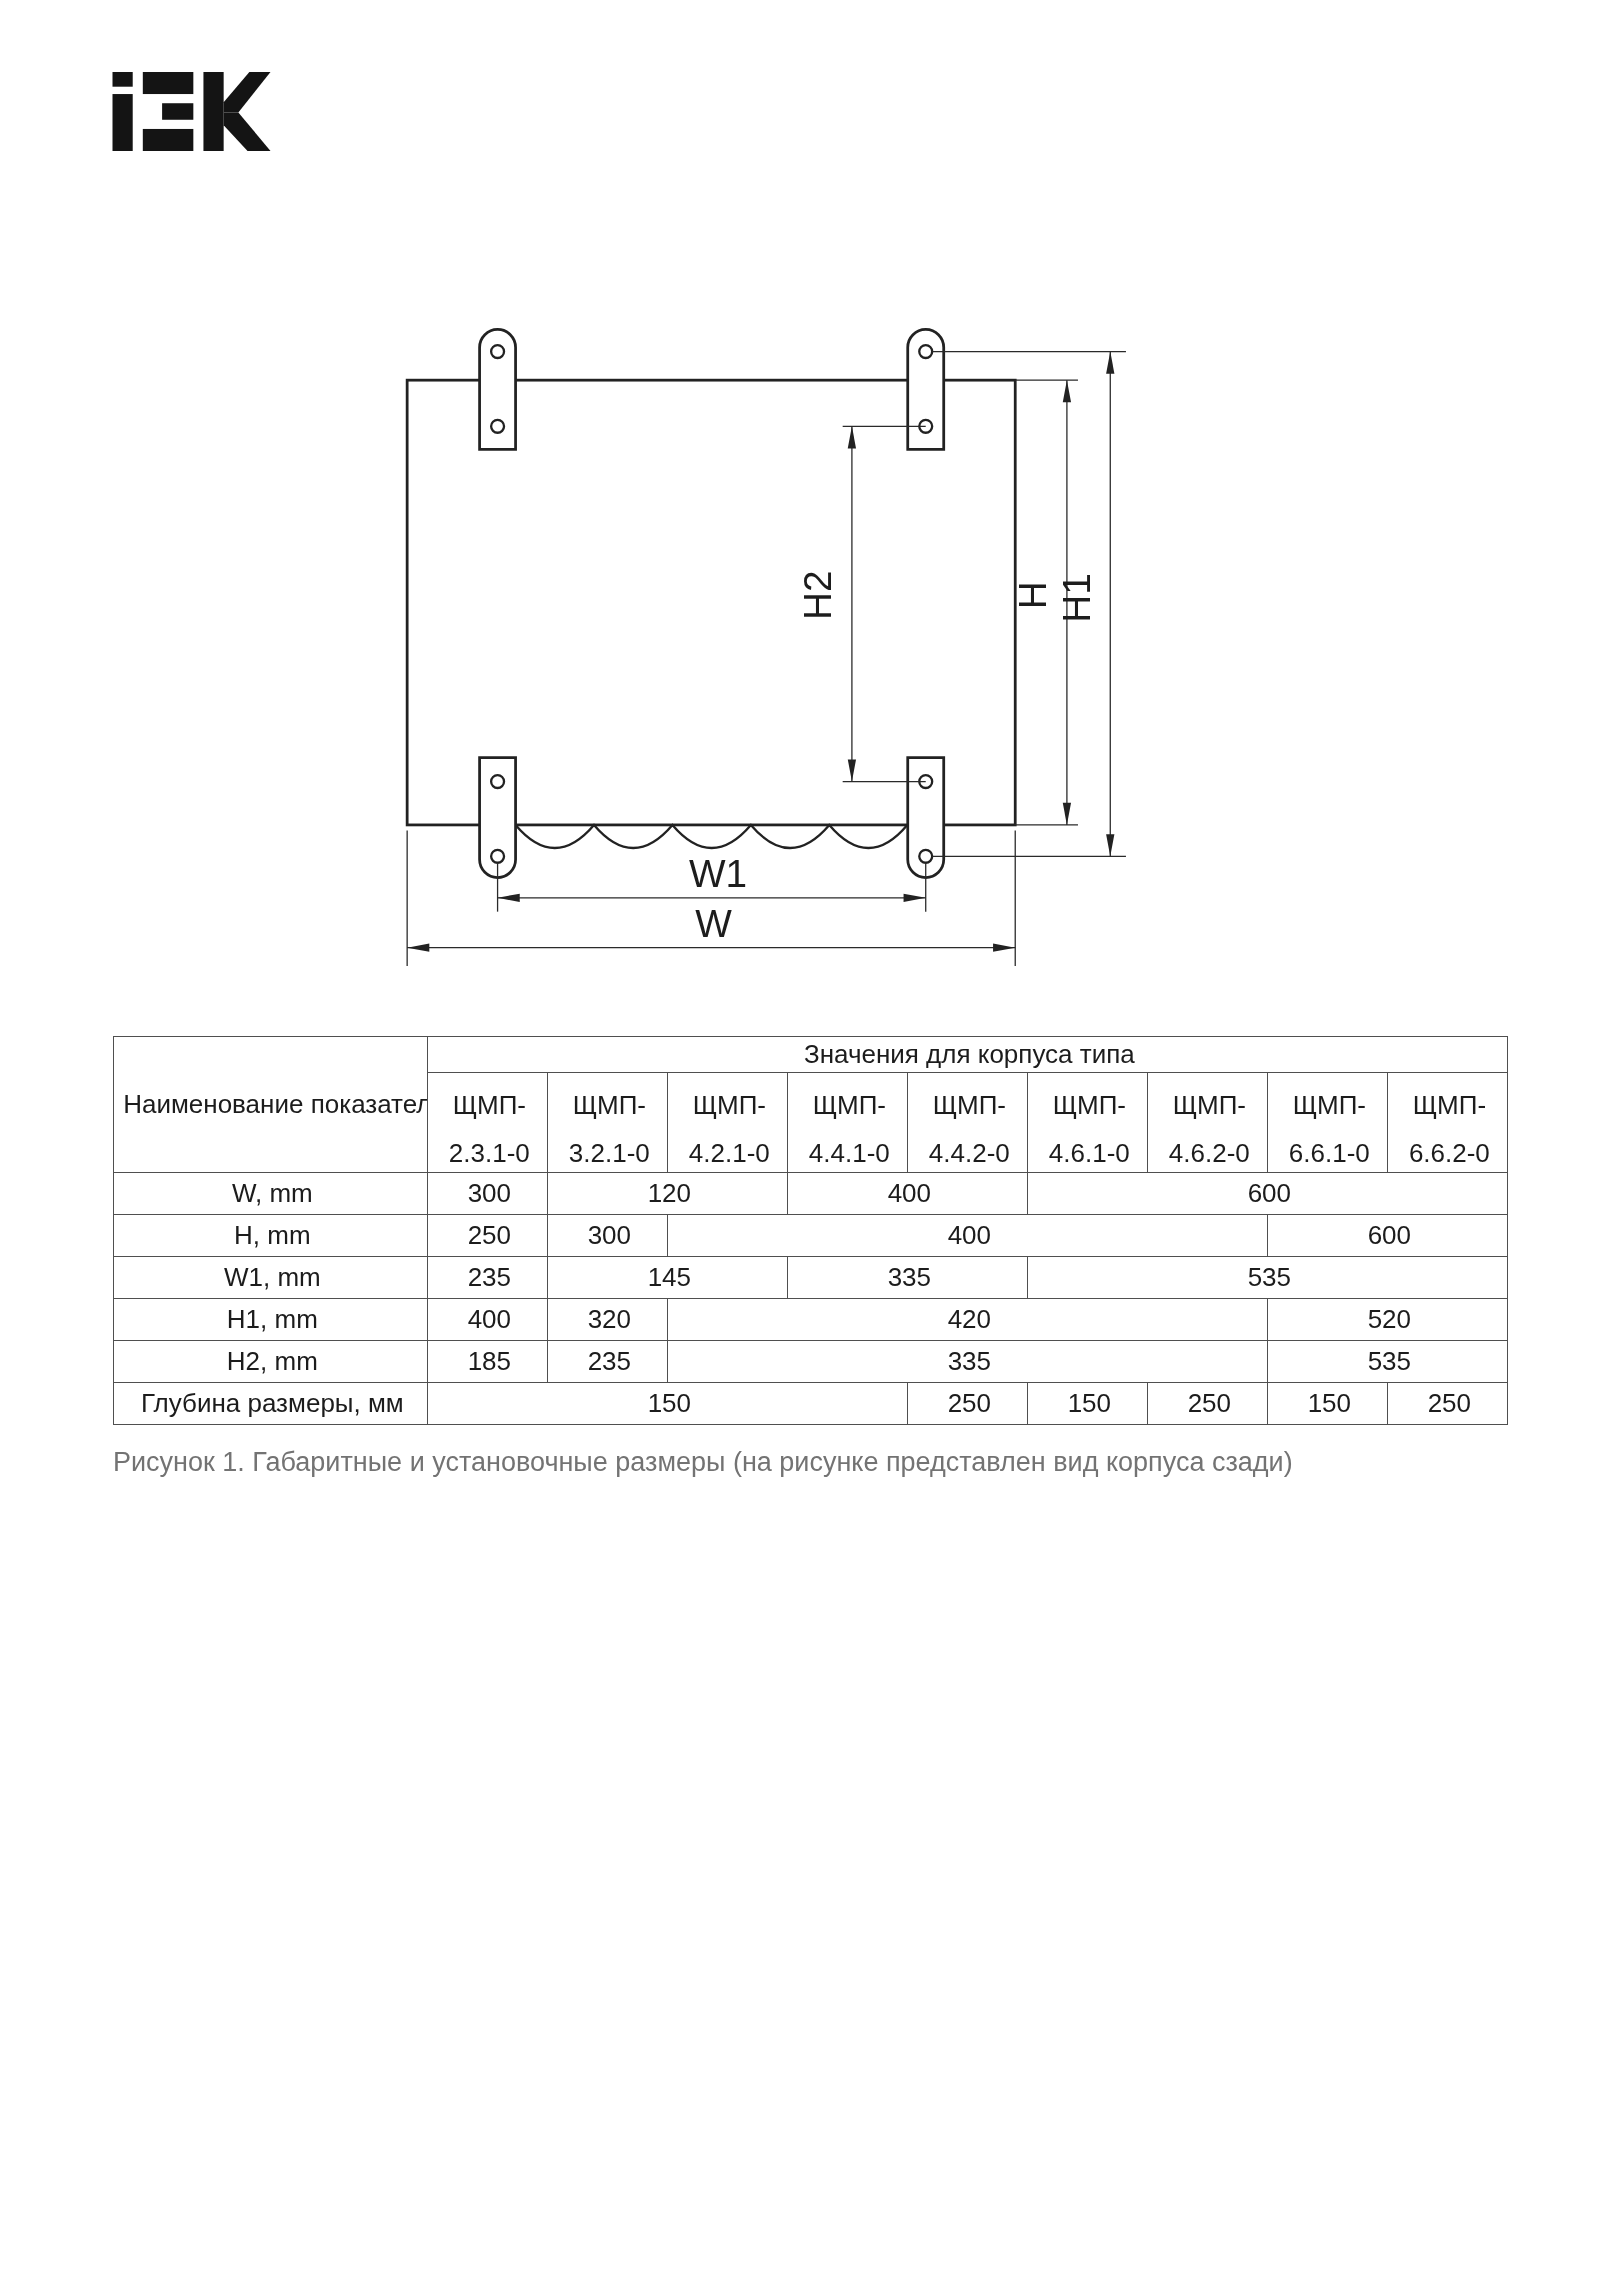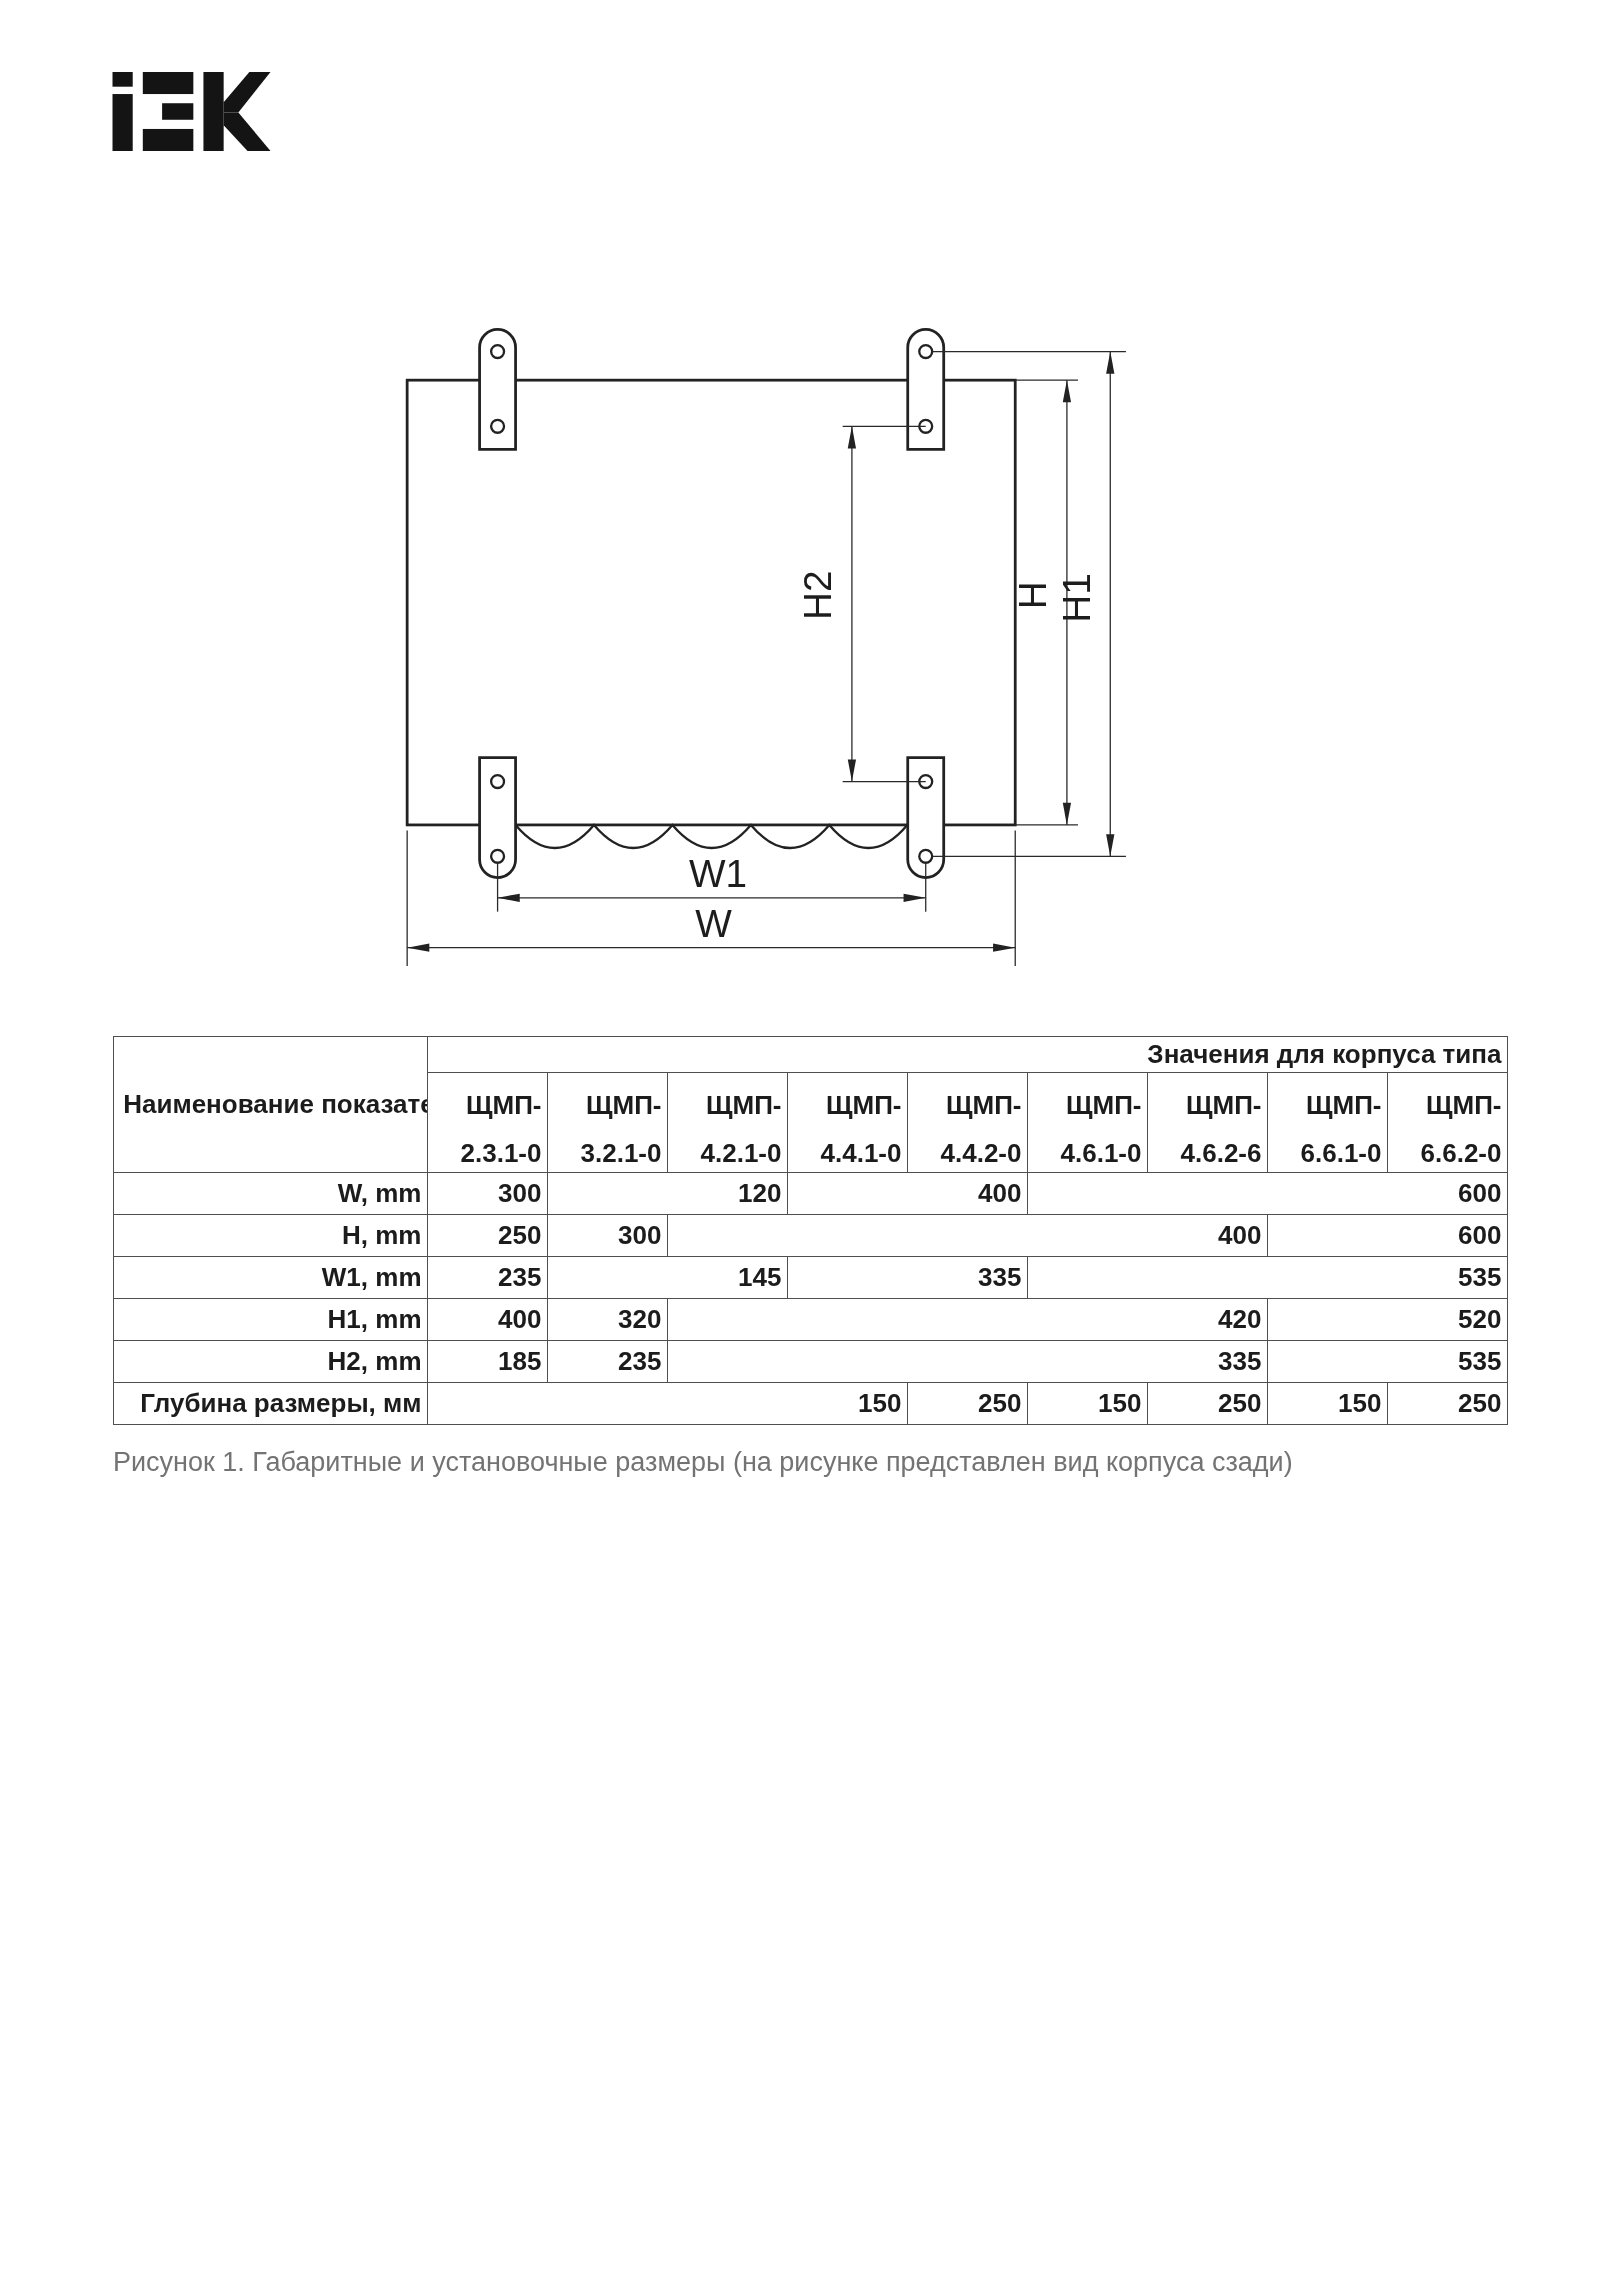--- a/index.html
+++ b/index.html
@@ -8,22 +8,22 @@
   .page { position:relative; width:1618px; height:2287px; background:#ffffff; overflow:hidden; }
 
   .logo-svg { position:absolute; left:112px; top:72px; width:159px; height:79px; }
 
   .diagram-svg { position:absolute; left:0; top:0; width:1618px; height:1015px; }
   .diagram-svg text { font-family:"Liberation Sans", sans-serif; fill:#1d1d1d; }
 
   table.dims { position:absolute; left:113px; top:1036px; width:1394px;
                border-collapse:collapse; table-layout:fixed;
                font-size:26px; color:#1c1c1c; }
-  table.dims td, table.dims th { border:1.4px solid #4f4f4f; font-weight:bold;
-               text-align:right; padding:1.8px 5.5px 1.8px 9.2px; vertical-align:middle;
+  table.dims td, table.dims th { border:1.4px solid #4f4f4f; font-weight:normal;
+               text-align:center; padding:1.8px 5.5px 1.8px 9.2px; vertical-align:middle;
                overflow:hidden; white-space:nowrap; }
   table.dims { border-left:none; border-right:none; }
   tr.hdr1 { height:35px; }
   tr.hdr2 { height:73px; }
   tr.datarow { height:42px; }
   th.namecol { vertical-align:top; padding-top:5.5px; width:314px; }
   th.groupcol { vertical-align:middle; }
   th.typecol span { display:block; line-height:1.22;margin-top:16px; }
   td.rowlabel { }
 
@@ -149,21 +149,21 @@
         <th class="typecol">
             <span>ЩМП-</span>
             <span>4.4.2-0</span>
           </th>
         <th class="typecol">
             <span>ЩМП-</span>
             <span>4.6.1-0</span>
           </th>
         <th class="typecol">
             <span>ЩМП-</span>
-            <span>4.6.2-6</span>
+            <span>4.6.2-0</span>
           </th>
         <th class="typecol">
             <span>ЩМП-</span>
             <span>6.6.1-0</span>
           </th>
         <th class="typecol">
             <span>ЩМП-</span>
             <span>6.6.2-0</span>
           </th>
       </tr>

